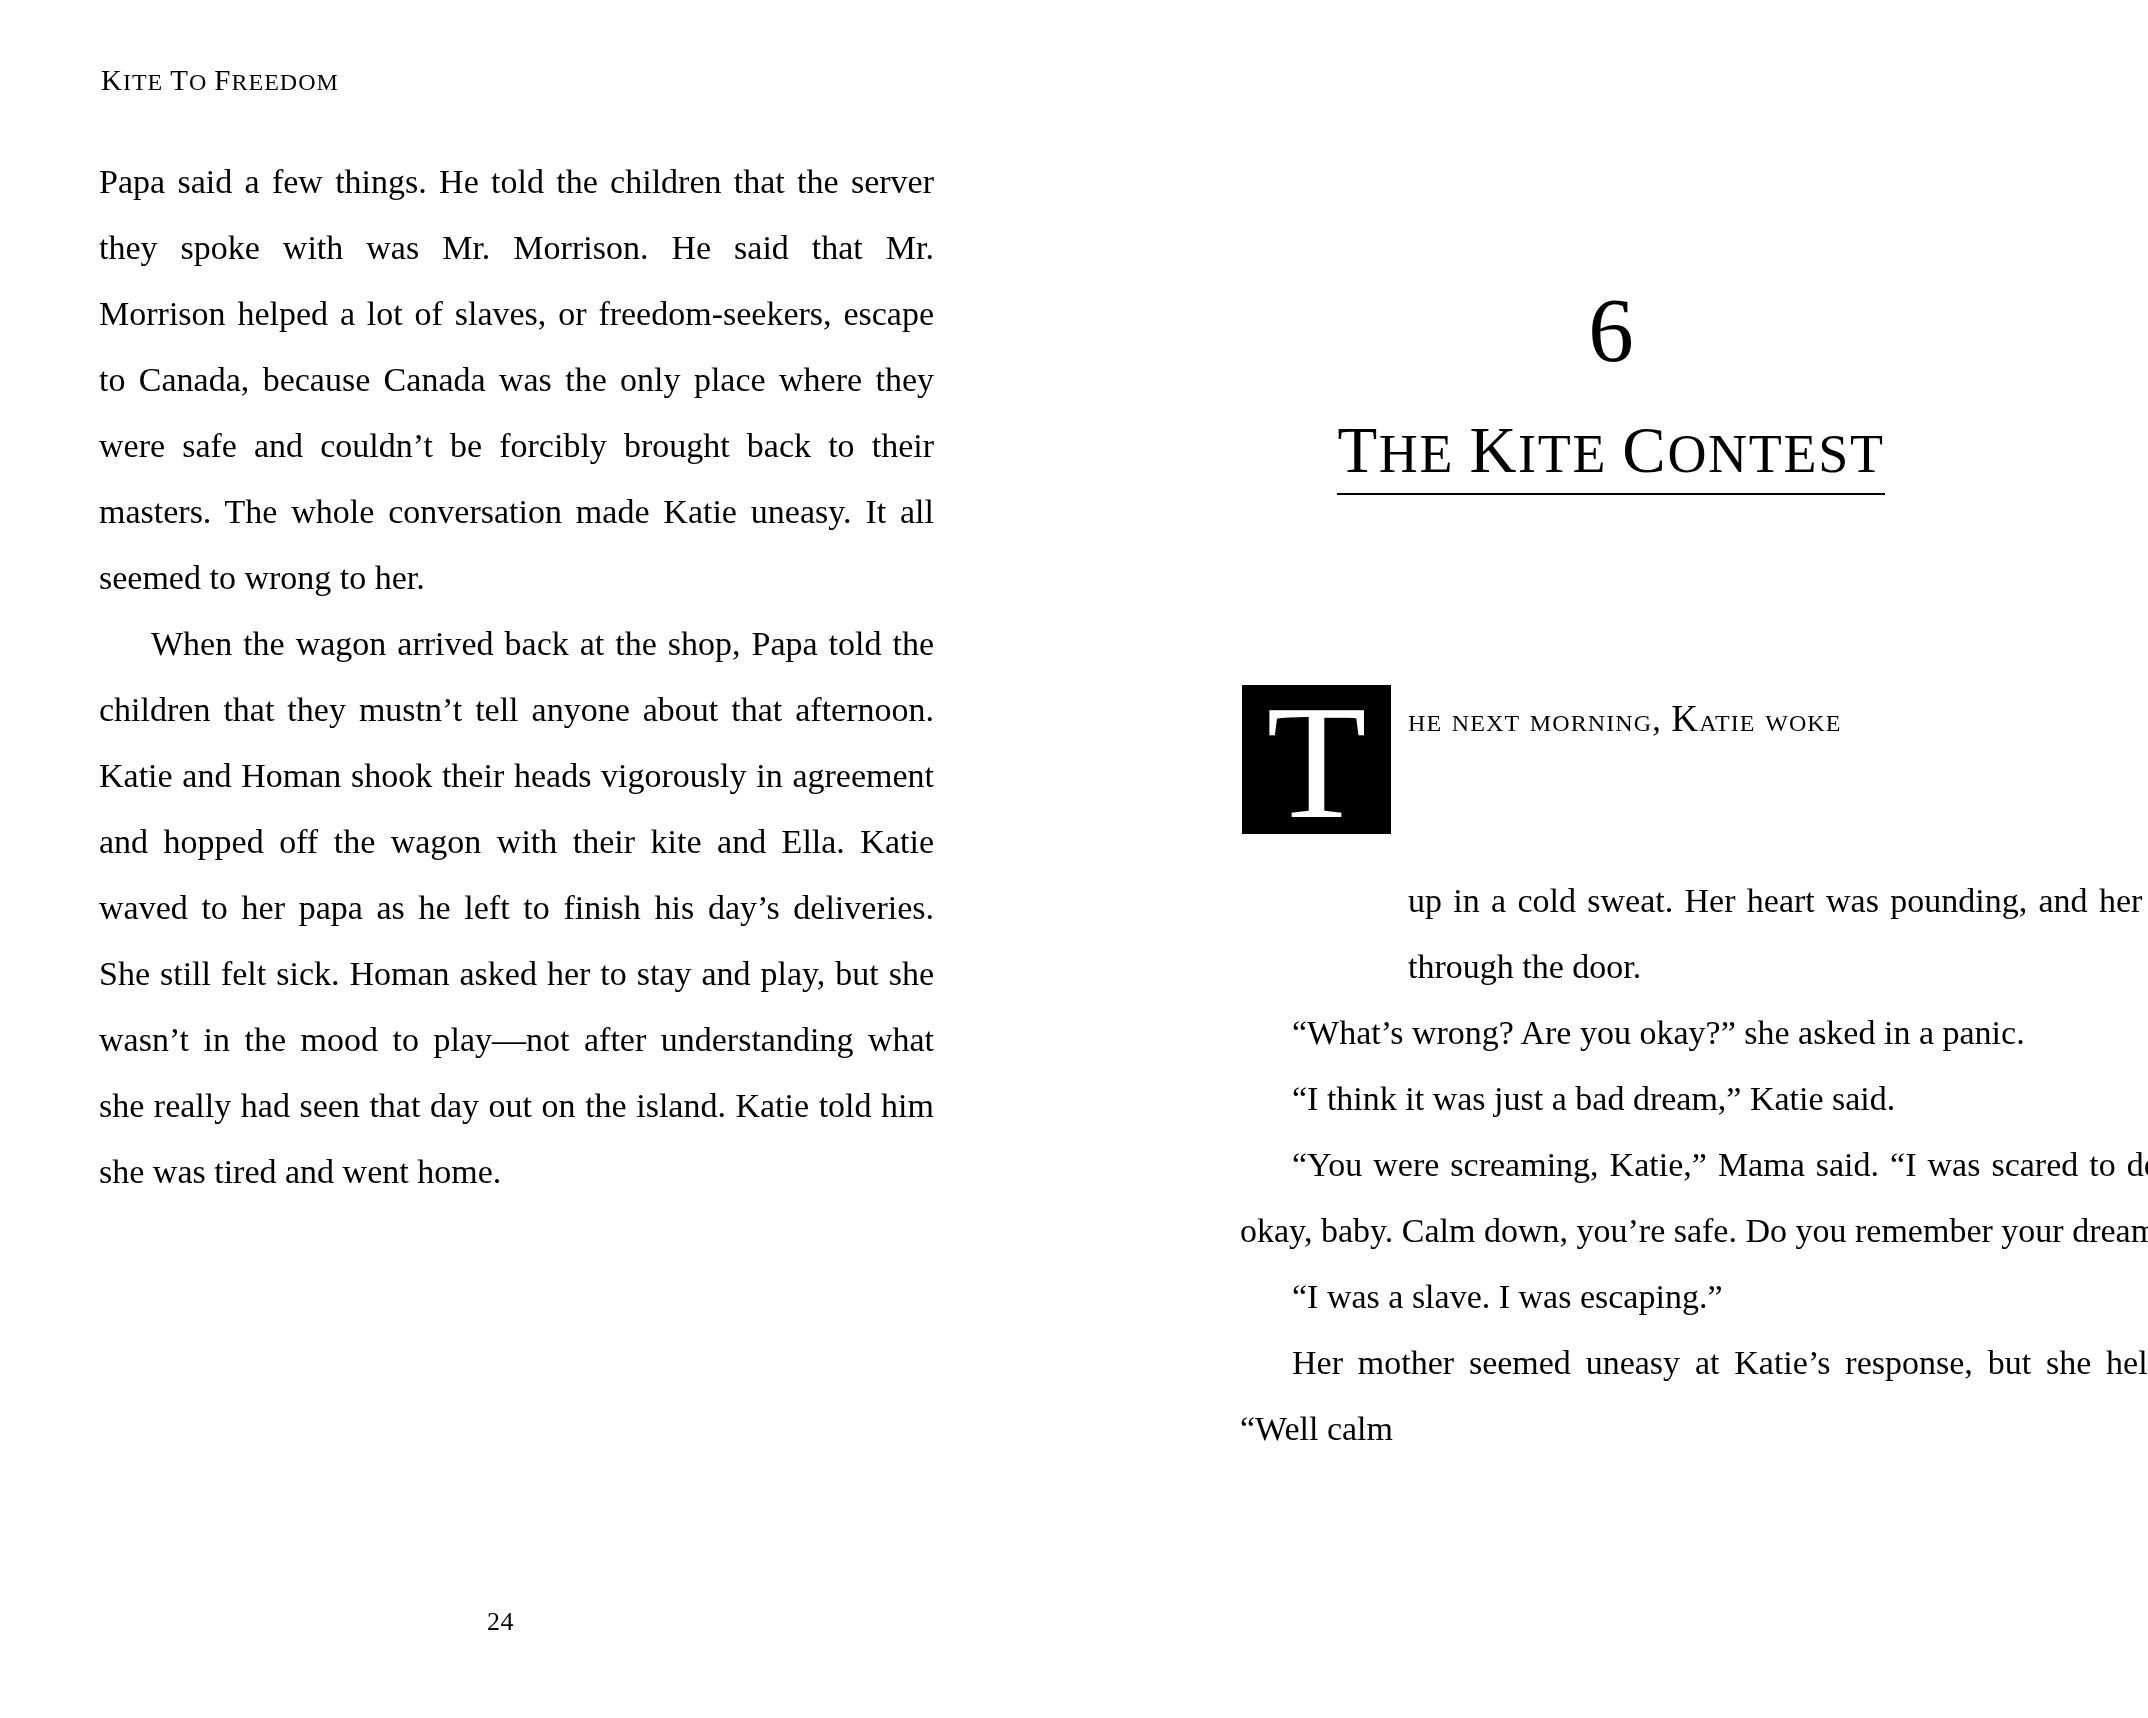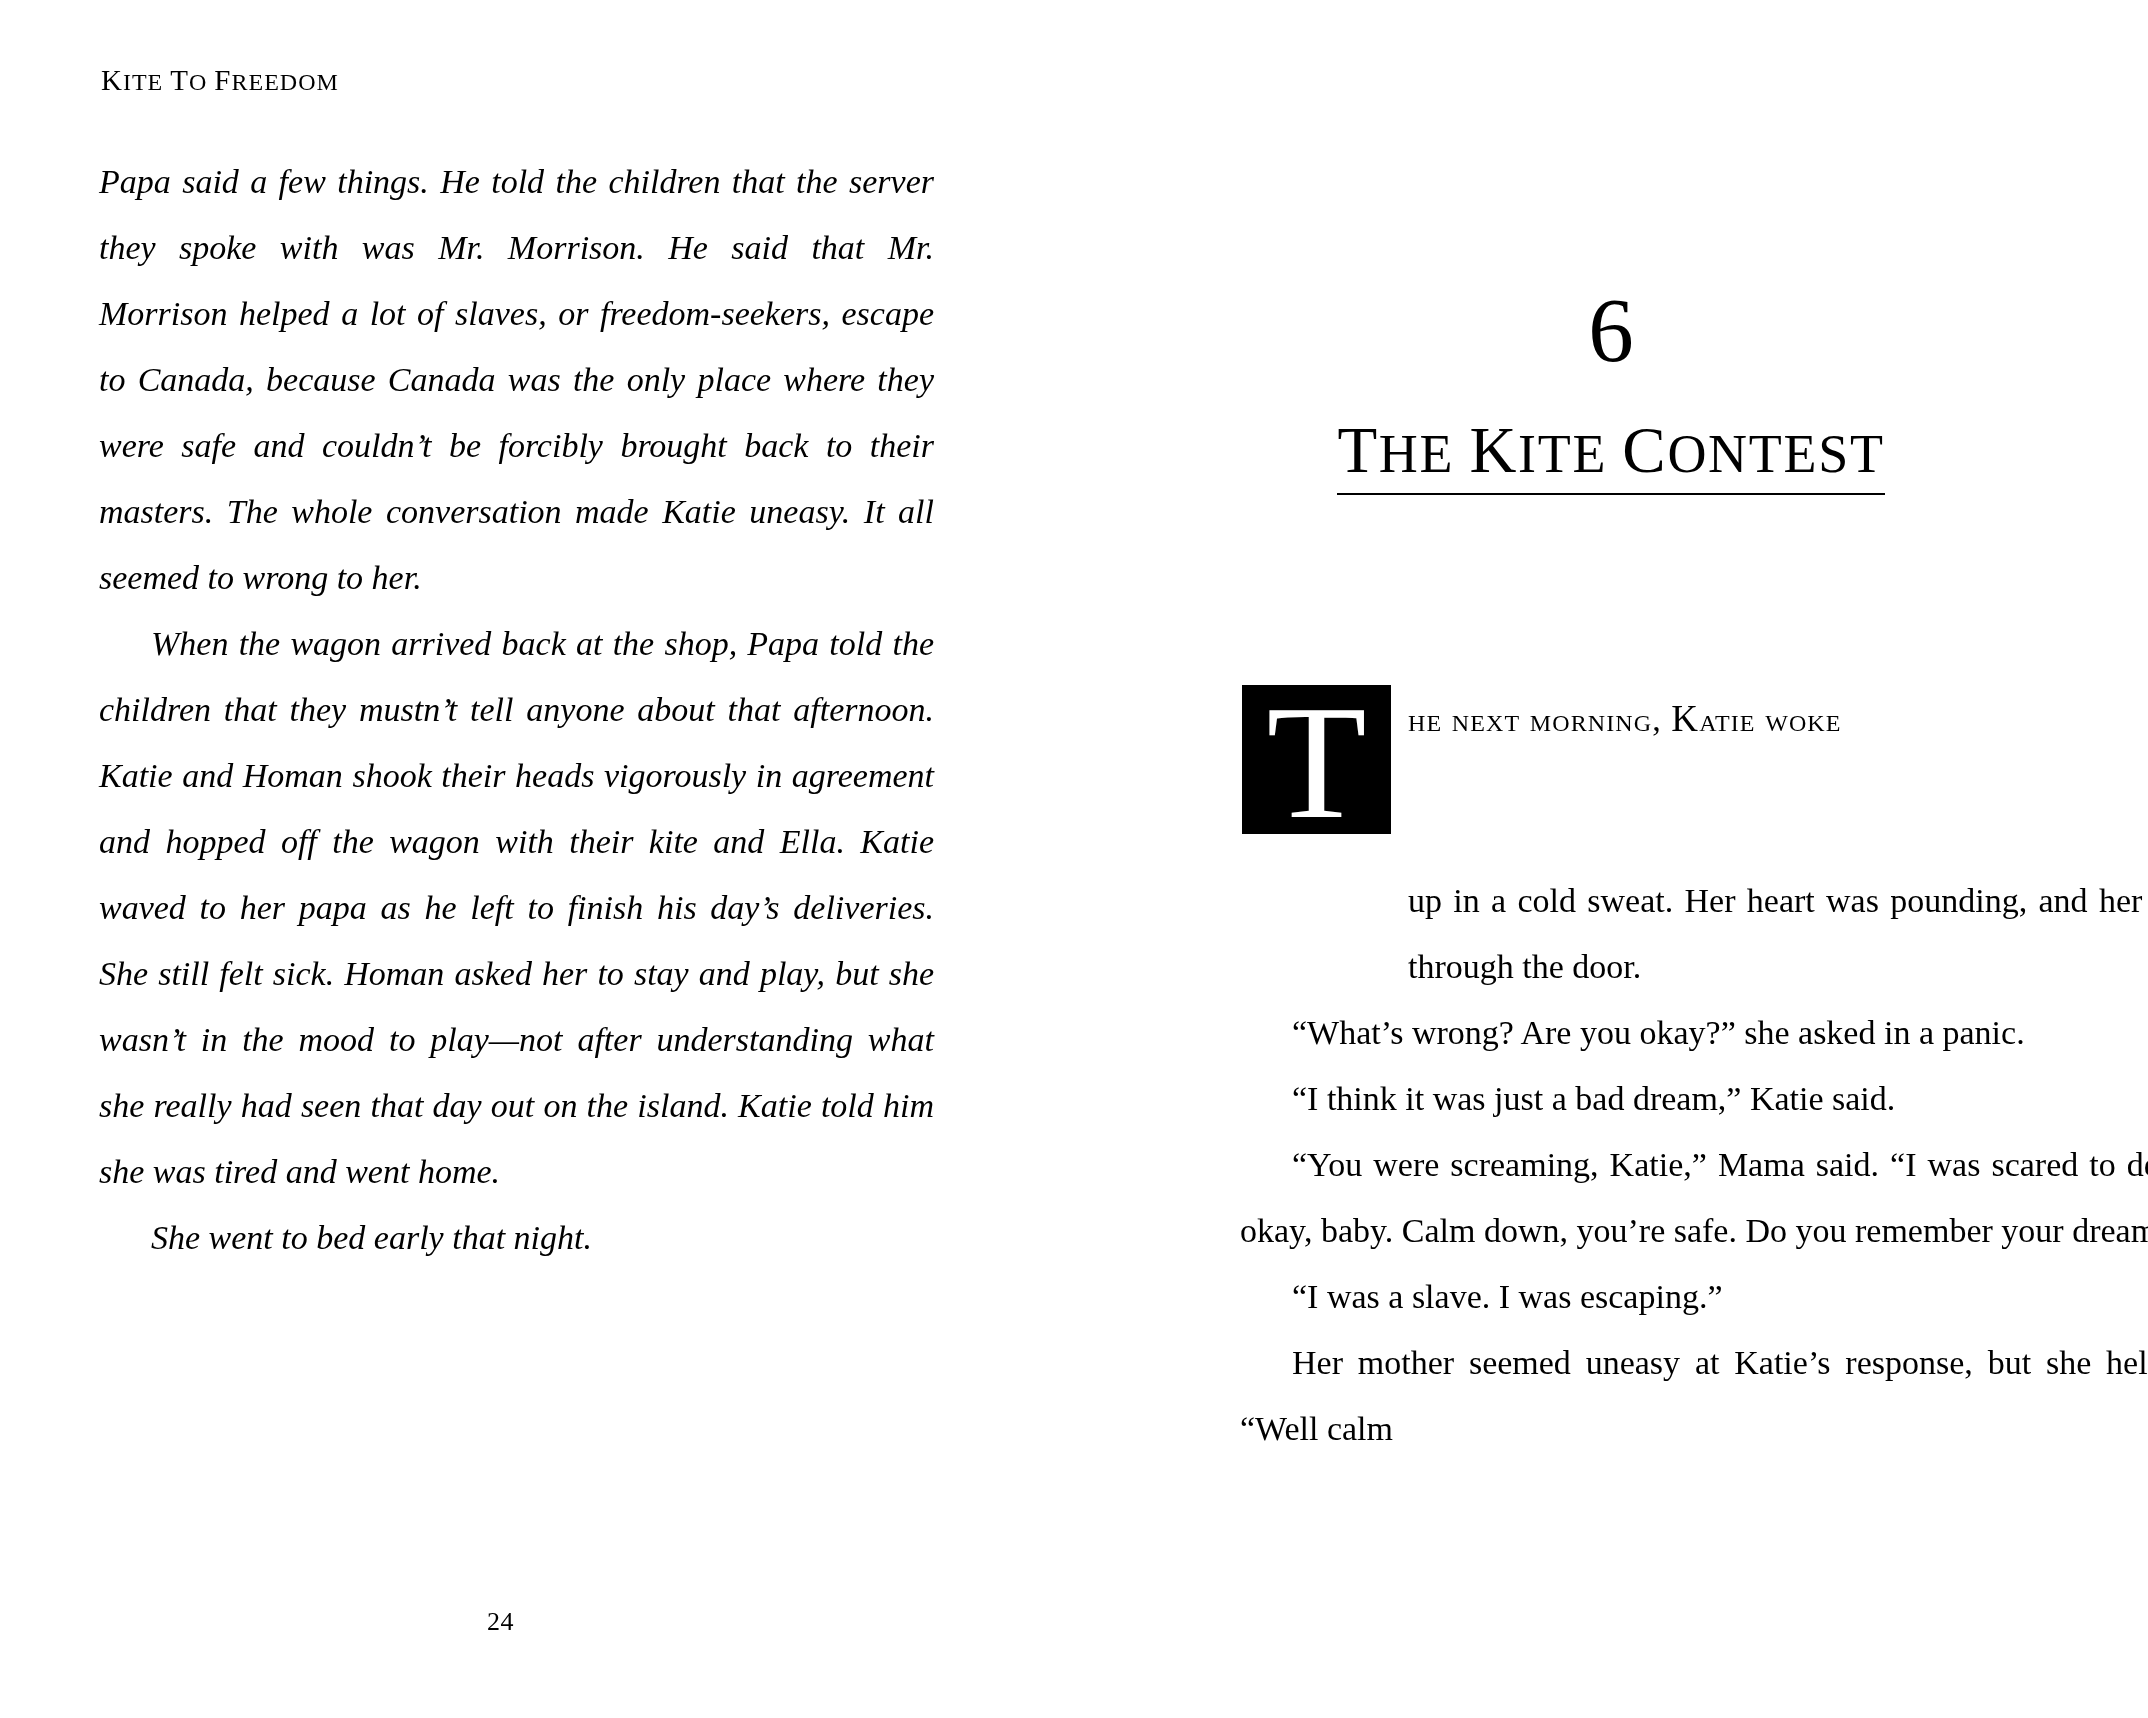--- a/index.html
+++ b/index.html
@@ -40,21 +40,20 @@
     text-transform: uppercase;
   }
   .running-head .first-cap {
     font-size: 29px;
   }
   .body-col-left {
     position: absolute;
     left: 99px;
     top: 149px;
     width: 835px;
-    font-style: italic;
   }
   p.para {
     margin: 0;
     text-align: justify;
     text-justify: inter-word;
     font-size: 34px;
     line-height: 66px;
     -webkit-hyphens: none;
     hyphens: none;
   }
@@ -177,21 +176,20 @@
 
   <div class="page-verso">
 
     <div class="running-head">
       <span><span class="first-cap">K</span>ite <span class="first-cap">t</span>o <span class="first-cap">F</span>reedom</span>
     </div>
 
     <div class="body-col-left">
       <p class="para">Papa said a few things. He told the children that the server they spoke with was Mr. Morrison. He said that Mr. Morrison helped a lot of slaves, or freedom-seekers, escape to Canada, because Canada was the only place where they were safe and couldn’t be forcibly brought back to their masters. The whole conversation made Katie uneasy. It all seemed to wrong to her.</p>
       <p class="para indent">When the wagon arrived back at the shop, Papa told the children that they mustn’t tell anyone about that afternoon. Katie and Homan shook their heads vigorously in agreement and hopped off the wagon with their kite and Ella. Katie waved to her papa as he left to finish his day’s deliveries. She still felt sick. Homan asked her to stay and play, but she wasn’t in the mood to play—not after understanding what she really had seen that day out on the island. Katie told him she was tired and went home.</p>
-      <p class="para indent last">She went to bed early that night.</p>
     </div>
 
     <div class="folio">24</div>
   </div>
 
   <div class="page-recto">
 
     <div class="chapter-number">6</div>
 
     <div class="chapter-title-wrap">

